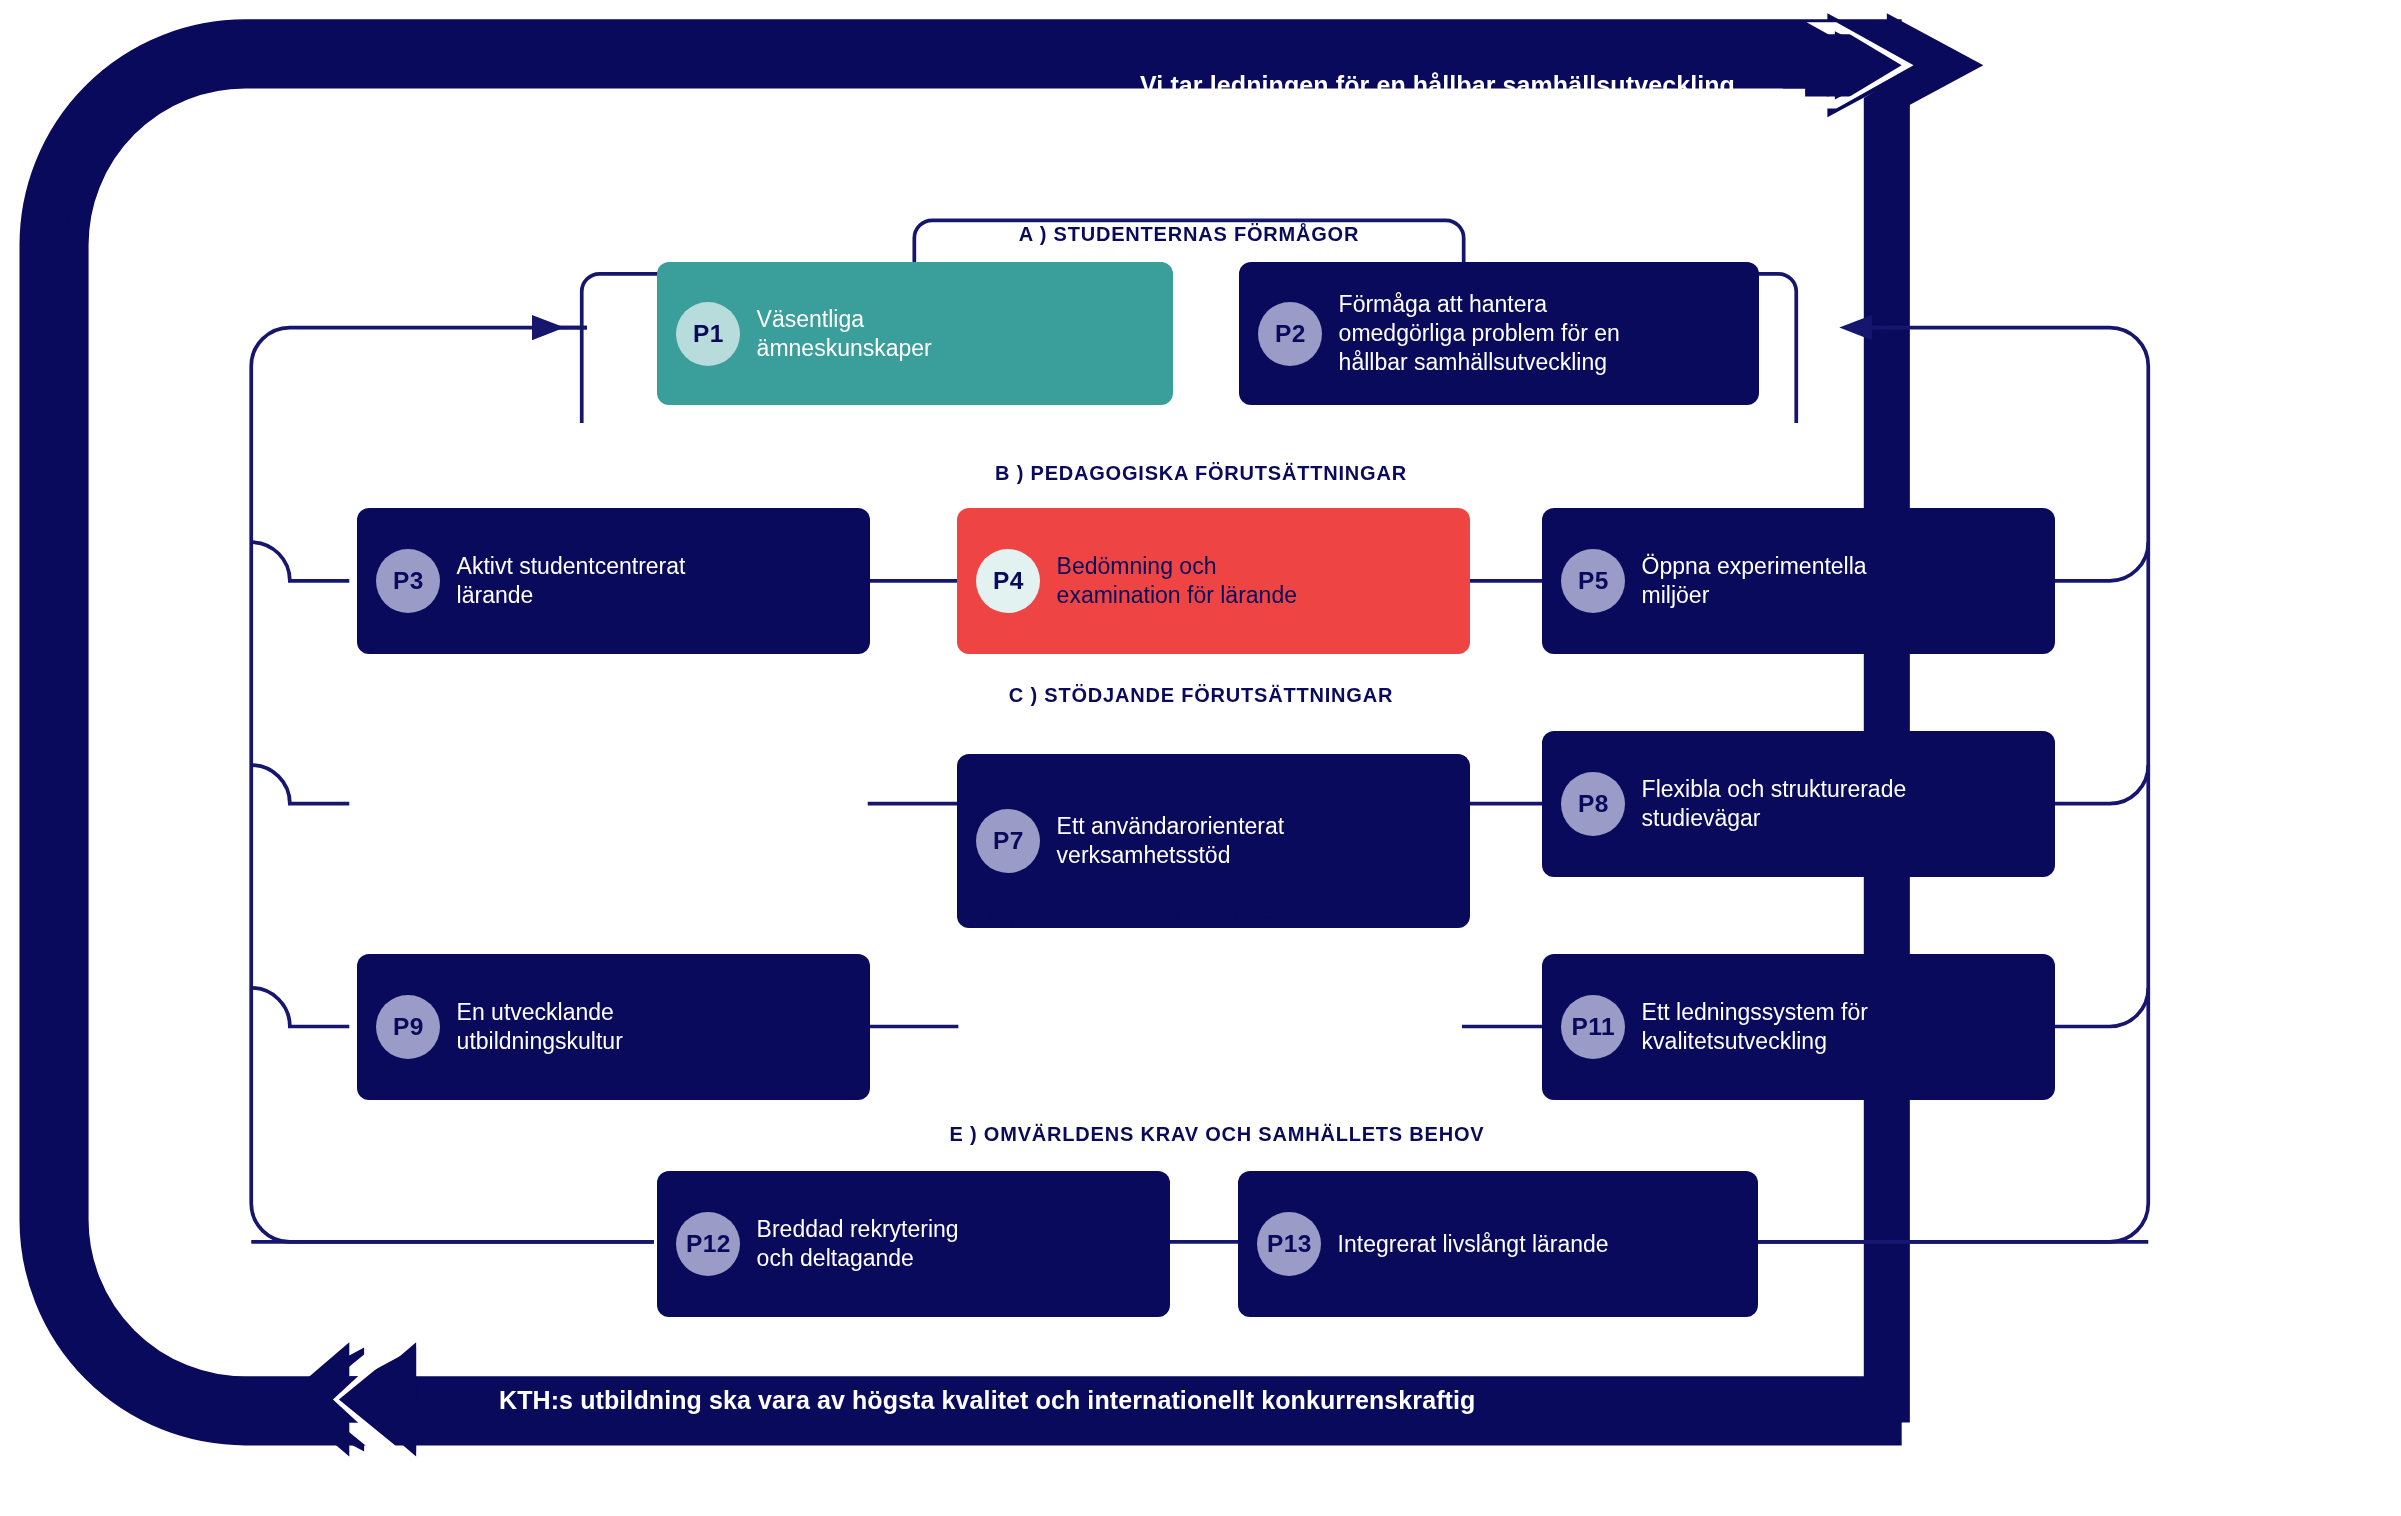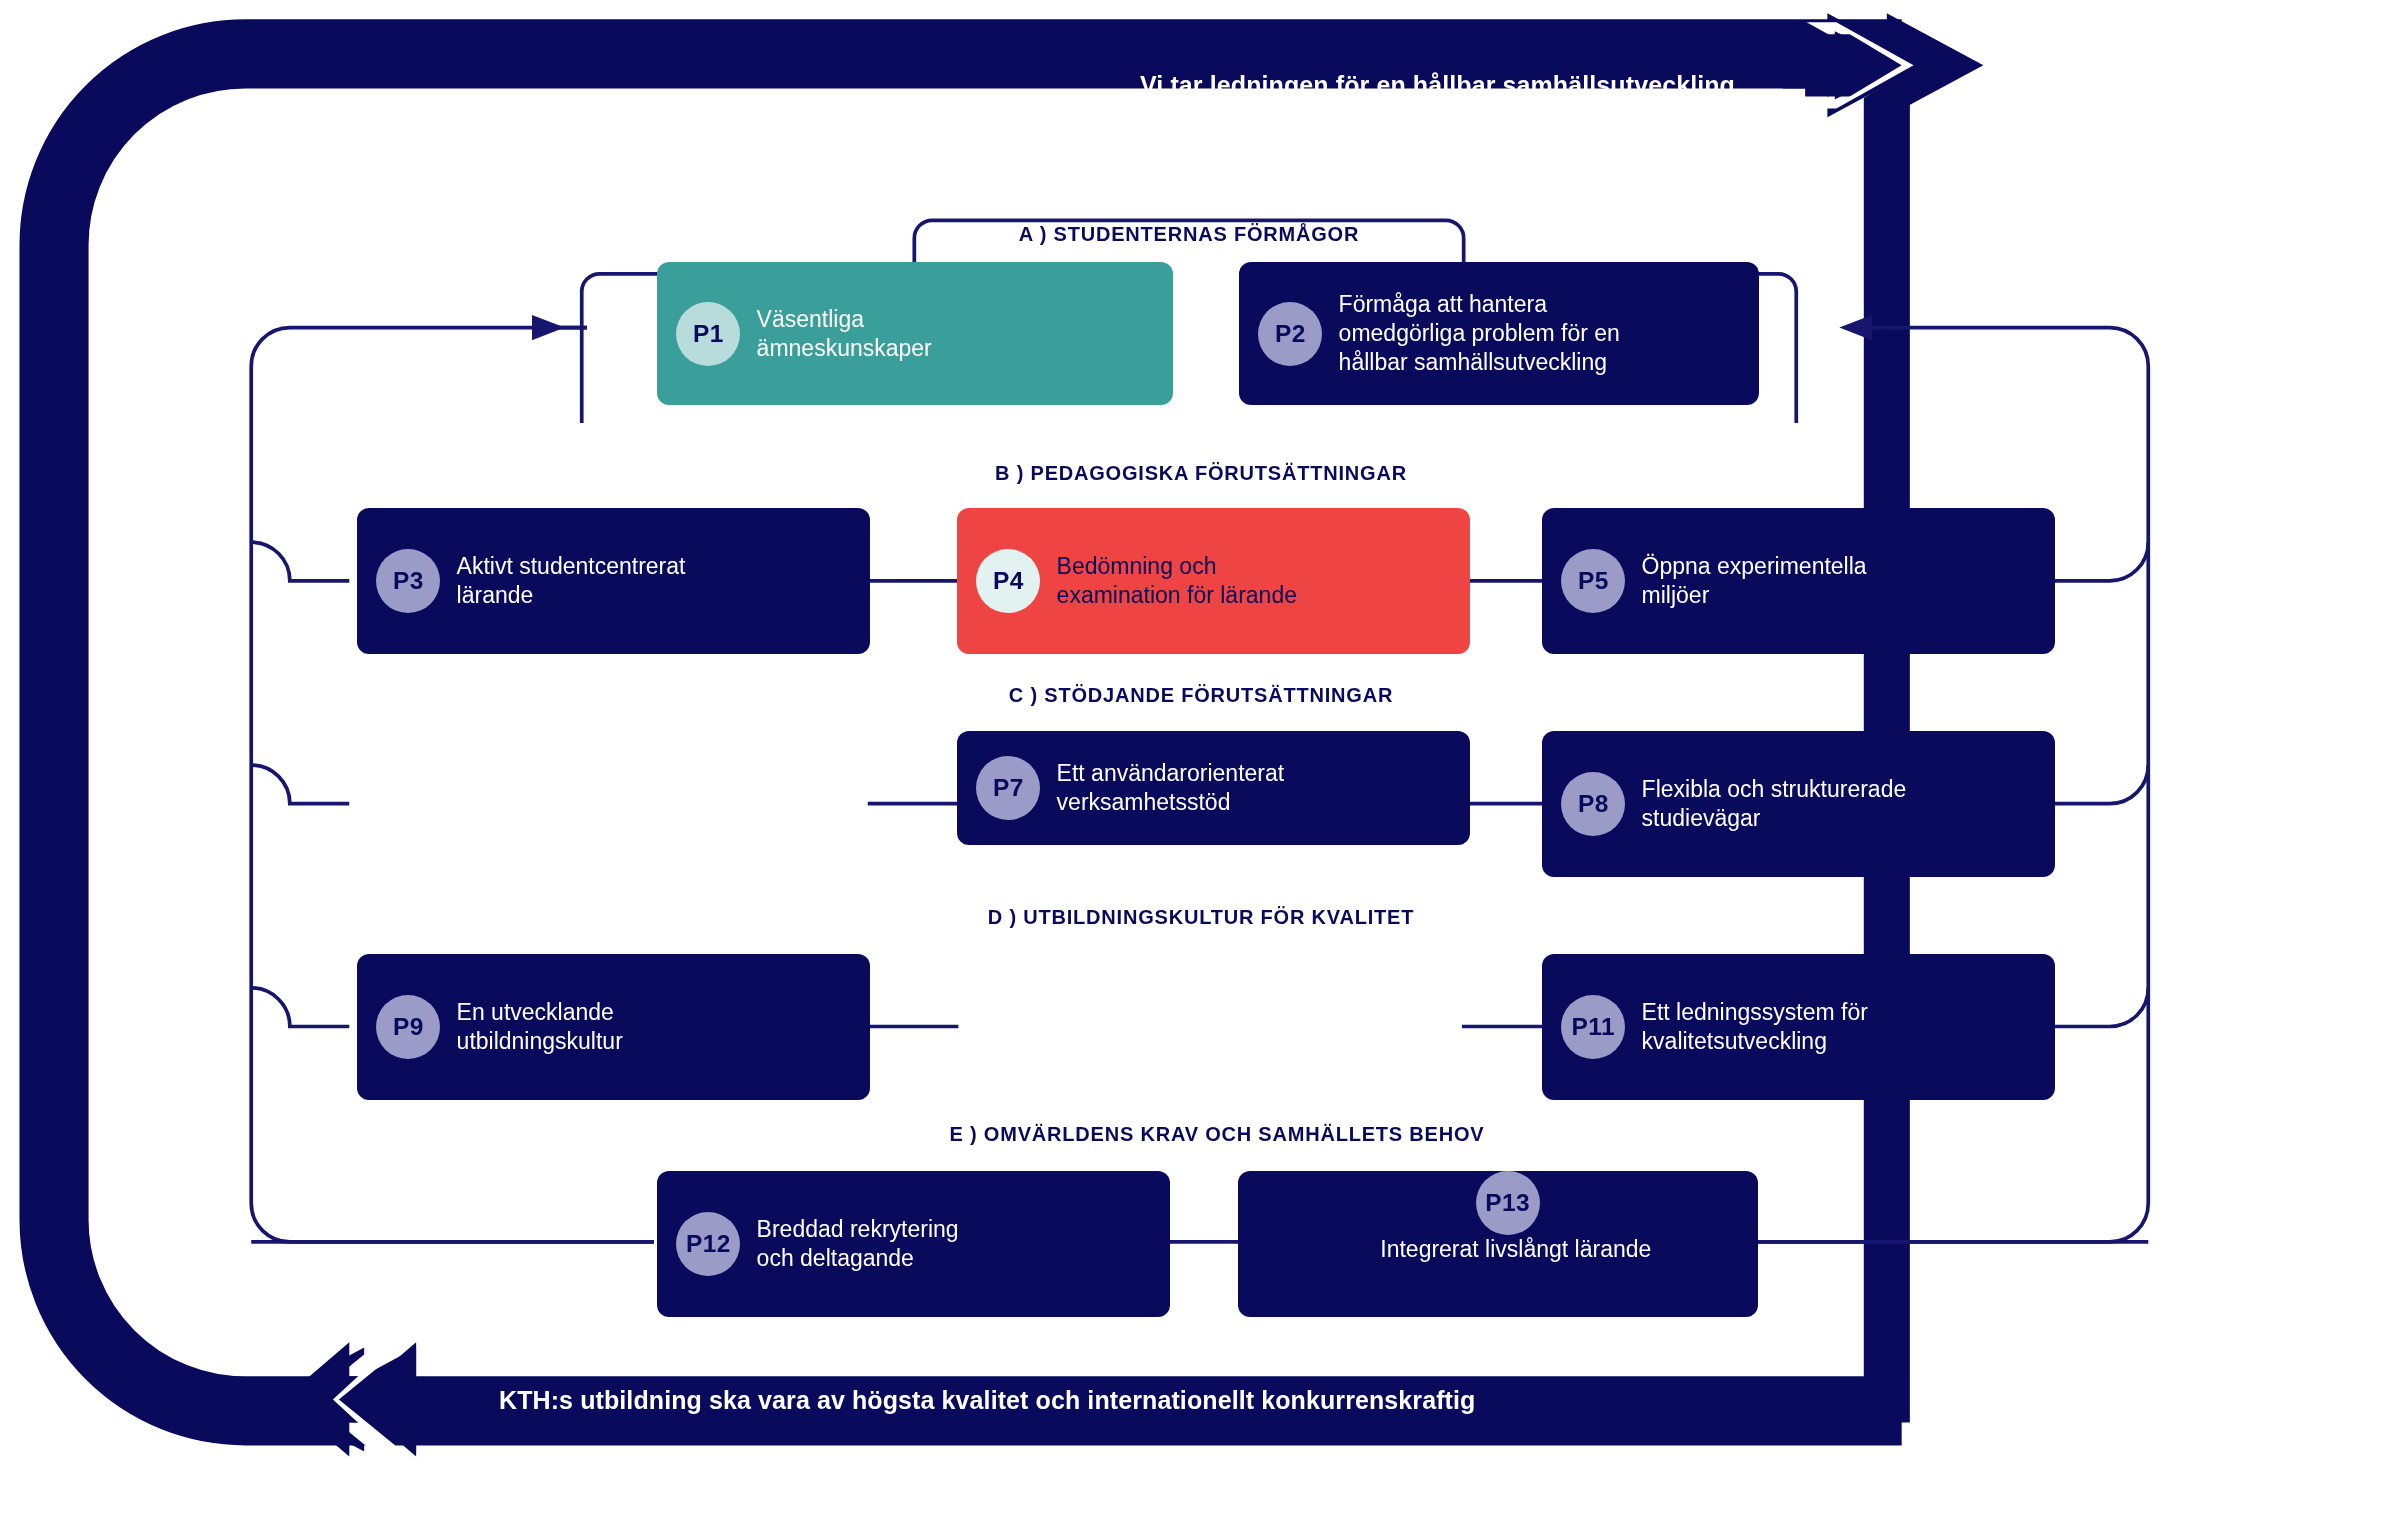--- a/index.html
+++ b/index.html
@@ -223,21 +223,21 @@
 
   <div class="pbox navy" style="left:1542px; top:508px; width:513px; height:146px;">
     <div class="pcircle lav">P5</div>
     <div class="plabel on-dark" style="white-space:pre-line;">Öppna experimentella
 miljöer</div>
   </div>
 
   <div class="section-label" style="left:1201px; top:684px;">C ) STÖDJANDE FÖRUTSÄTTNINGAR</div>
 
 
-  <div class="pbox navy" style="left:957px; top:731px; width:513px; height:114px;">
+  <div class="pbox navy" style="left:957px; top:754px; width:513px; height:174px;">
     <div class="pcircle lav">P7</div>
     <div class="plabel on-dark" style="white-space:pre-line;">Ett användarorienterat
 verksamhetsstöd</div>
   </div>
 
   <div class="pbox navy" style="left:1542px; top:731px; width:513px; height:146px;">
     <div class="pcircle lav">P8</div>
     <div class="plabel on-dark" style="white-space:pre-line;">Flexibla och strukturerade
 studievägar</div>
   </div>
@@ -258,19 +258,19 @@
   </div>
 
   <div class="section-label" style="left:1201px; top:1123px;padding-left:32px;">E ) OMVÄRLDENS KRAV OCH SAMHÄLLETS BEHOV</div>
 
   <div class="pbox navy" style="left:657px; top:1171px; width:513px; height:146px;">
     <div class="pcircle lav">P12</div>
     <div class="plabel on-dark" style="white-space:pre-line;">Breddad rekrytering
 och deltagande</div>
   </div>
 
-  <div class="pbox navy" style="left:1238px; top:1171px; width:520px; height:146px;flex-direction:column;">
+  <div class="pbox navy" style="left:1238px; top:1171px; width:520px; height:146px;">
     <div class="pcircle lav">P13</div>
     <div class="plabel on-dark" style="white-space:pre-line;">Integrerat livslångt lärande</div>
   </div>
 
 </div>
 
 
 </body></html>

